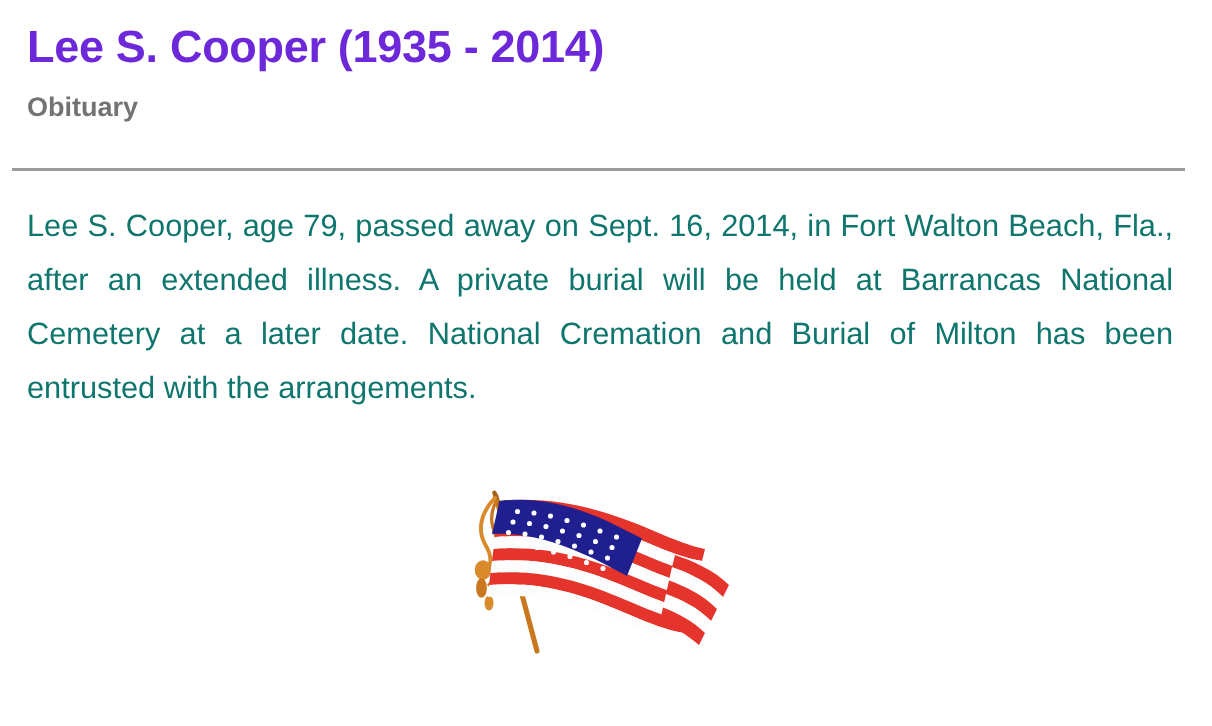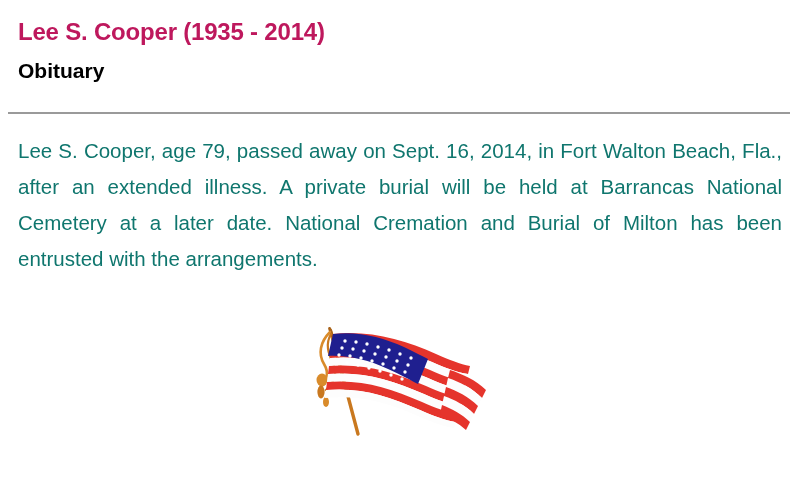--- a/index.html
+++ b/index.html
@@ -23,33 +23,33 @@
     height: 484px;
     background: #ffffff;
     box-sizing: border-box;
   }
 
   .header-block {
     padding: 14px 18px 0 18px;
   }
 
   .obit-title {
-    font-size: 24px;
+    font-size: 30px;
     font-weight: bold;
-    color: #be185d;
+    color: #6d28d9;
     letter-spacing: -0.2px;
     line-height: 36px;
     margin: 0;
     white-space: nowrap;
   }
 
   .obit-subtitle {
-    font-size: 21px;
+    font-size: 18px;
     font-weight: bold;
-    color: #000000;
+    color: #737373;
     line-height: 28px;
     margin: 7px 0 0 0;
     white-space: nowrap;
   }
 
   .divider {
     position: absolute;
     left: 8px;
     top: 112px;
     width: 782px;

